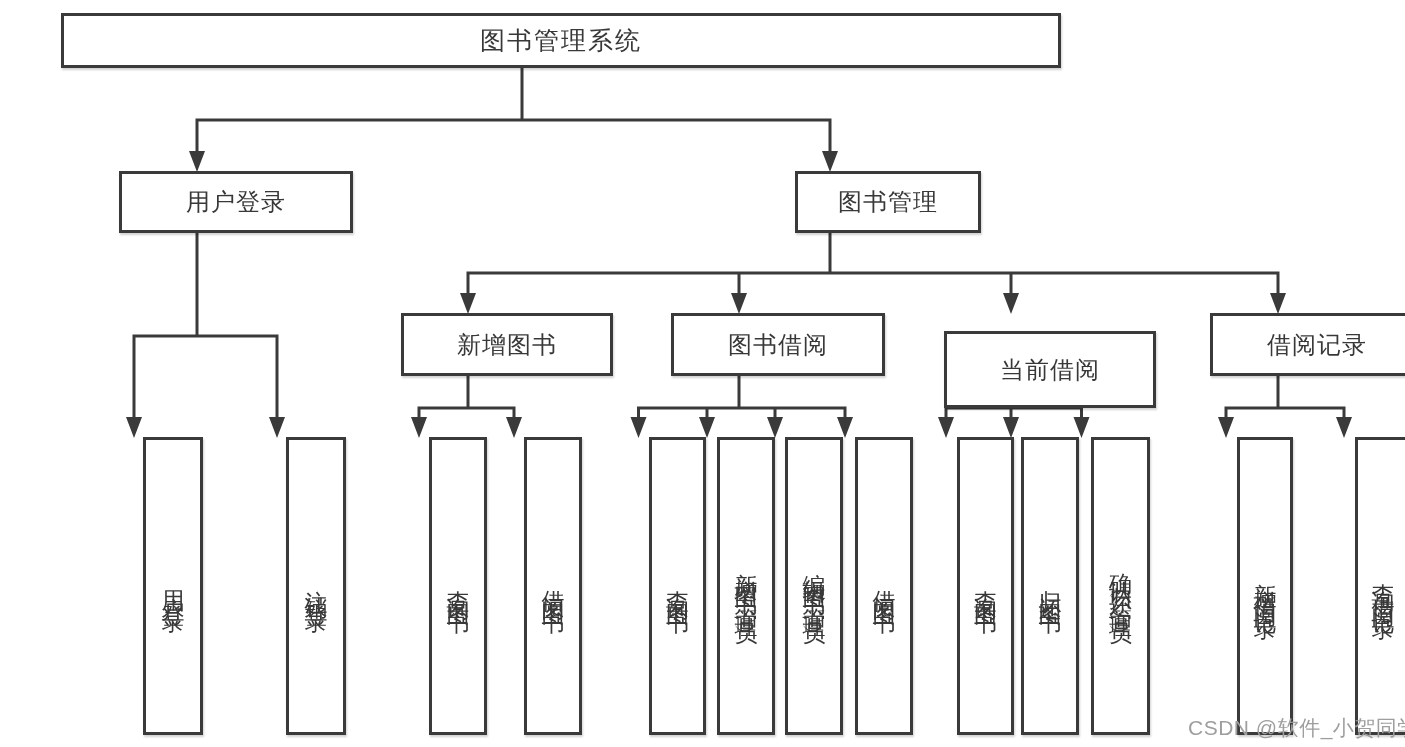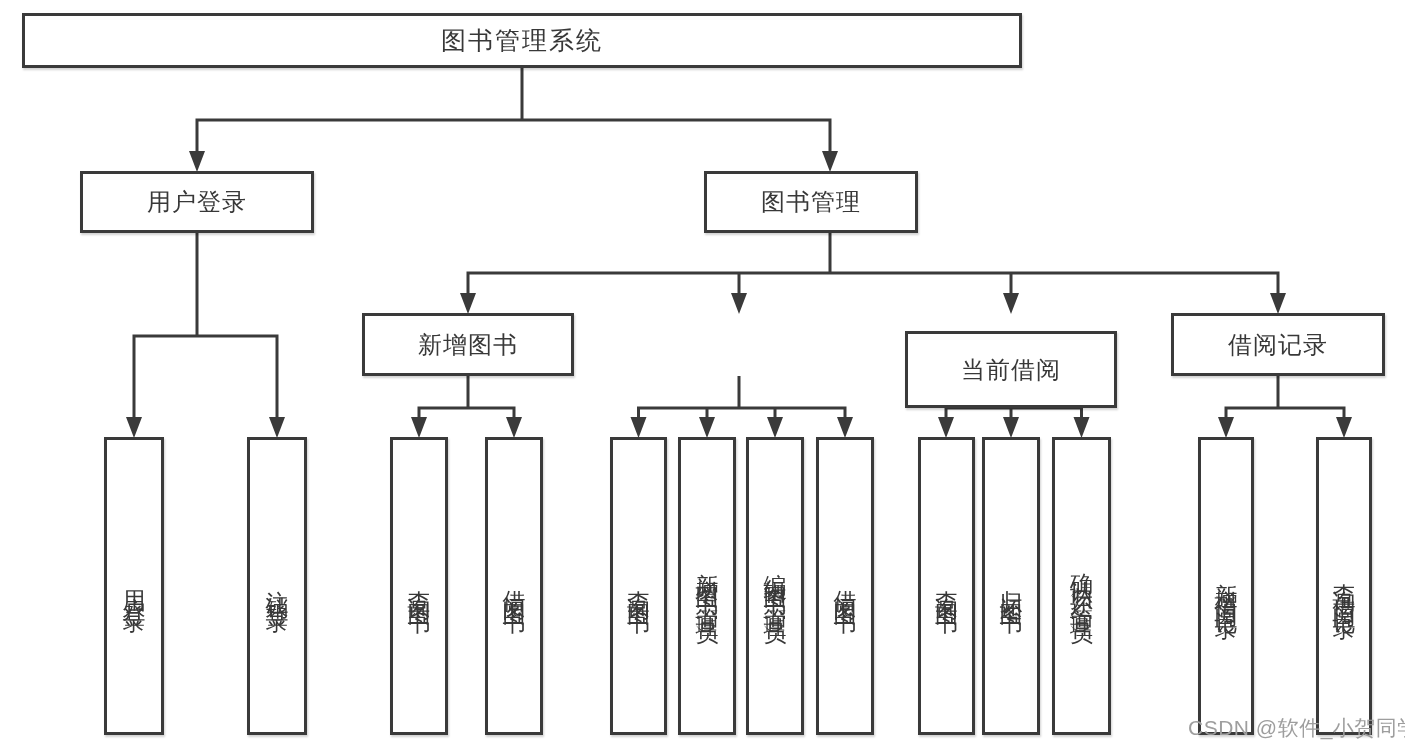--- a/index.html
+++ b/index.html
@@ -12,20 +12,21 @@
   .canvas{
     position:relative;width:1405px;height:747px;background:var(--bg);
     font-family:"Liberation Sans",sans-serif;overflow:hidden;
   }
   .wires{position:absolute;left:0;top:0;width:1405px;height:747px;}
   .box{
     position:absolute;box-sizing:border-box;border:3px solid var(--line);
     background:var(--bg);display:flex;align-items:center;justify-content:center;
     color:var(--text);box-shadow:1px 2px 2px rgba(0,0,0,0.18);
     text-align:center;
+    margin-left:39px;
   }
   .hlabel{font-size:24px;letter-spacing:1px;}
   .rootlabel{font-size:25px;letter-spacing:2px;}
   .leaf span{
     writing-mode:vertical-rl;text-orientation:mixed;
     font-size:23px;letter-spacing:7px;line-height:1;
     display:block;
   }
   .watermark{
     position:absolute;left:1188px;top:714px;z-index:5;
@@ -67,23 +68,24 @@
       M638.5 438 l-8 -21 h16 z M707 438 l-8 -21 h16 z
       M775 438 l-8 -21 h16 z  M845 438 l-8 -21 h16 z
       M946 438 l-8 -21 h16 z  M1011 438 l-8 -21 h16 z
       M1081.5 438 l-8 -21 h16 z M1226 438 l-8 -21 h16 z
       M1344 438 l-8 -21 h16 z"></path>
   </svg>
 
   <div class="box rootlabel" style="left:22px;top:13px;width:1000px;height:55px;">图书管理系统</div>
 
   <div class="box hlabel" style="left:80px;top:171px;width:234px;height:62px;">用户登录</div>
-  <div class="box hlabel" style="left:704px;top:171px;width:214px;height:62px;">图书管理</div>
+  <div class="box hlabel" style="left:756px;top:171px;width:186px;height:62px;">图书管理</div>
 
   <div class="box hlabel" style="left:362px;top:313px;width:212px;height:63px;">新增图书</div>
+  <div class="box hlabel" style="left:632px;top:313px;width:214px;height:63px;">图书借阅</div>
   <div class="box hlabel" style="left:905px;top:331px;width:212px;height:77px;">当前借阅</div>
   <div class="box hlabel" style="left:1171px;top:313px;width:214px;height:63px;text-align:center;">借阅记录</div>
 
   <div class="box leaf" style="left:104px;top:437px;width:60px;height:298px;">
     <span>用户登录</span>
     </div>
   <div class="box leaf" style="left:247px;top:437px;width:60px;height:298px;">
     <span>注销登录</span>
     </div>
 

